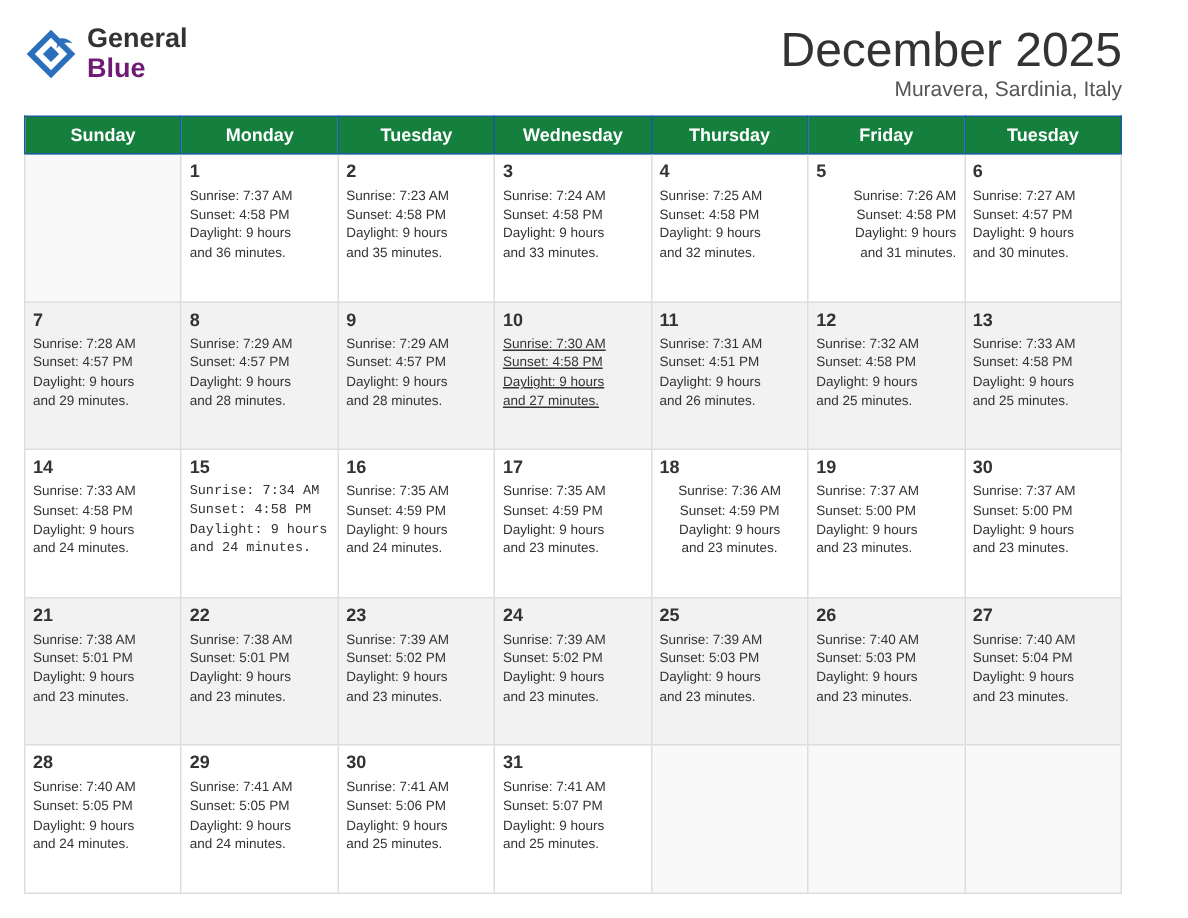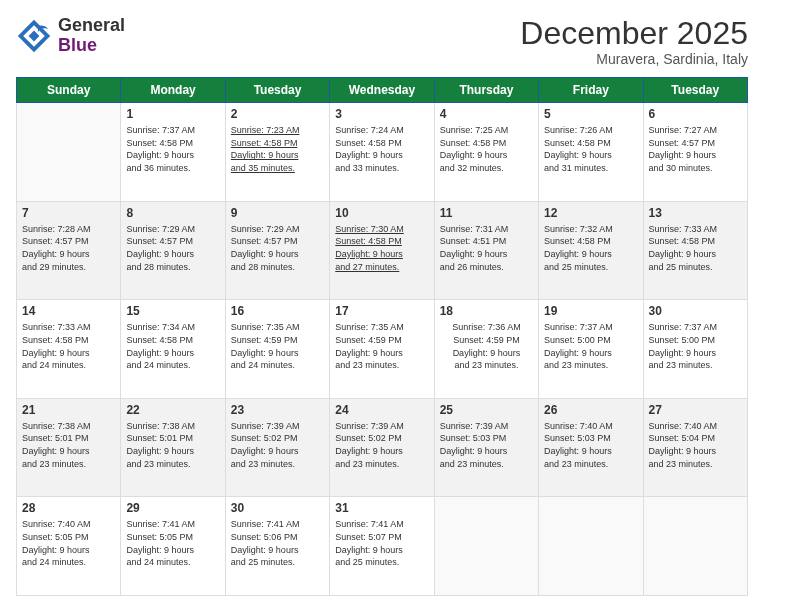--- a/index.html
+++ b/index.html
@@ -145,42 +145,42 @@
           <td class="empty"></td>
           <td>
             <span class="day-number">1</span>
             <div class="cell-info" style="white-space: pre-line;">Sunrise: 7:37 AM
 Sunset: 4:58 PM
 Daylight: 9 hours
 and 36 minutes.</div>
           </td>
           <td>
             <span class="day-number">2</span>
-            <div class="cell-info" style="white-space: pre-line; text-decoration: underline;">Sunrise: 7:23 AM
+            <div class="cell-info" style="white-space: pre-line;">Sunrise: 7:23 AM
 Sunset: 4:58 PM
 Daylight: 9 hours
 and 35 minutes.</div>
           </td>
           <td>
             <span class="day-number">3</span>
             <div class="cell-info" style="white-space: pre-line;">Sunrise: 7:24 AM
 Sunset: 4:58 PM
 Daylight: 9 hours
 and 33 minutes.</div>
           </td>
           <td>
             <span class="day-number">4</span>
             <div class="cell-info" style="white-space: pre-line;">Sunrise: 7:25 AM
 Sunset: 4:58 PM
 Daylight: 9 hours
 and 32 minutes.</div>
           </td>
           <td>
             <span class="day-number">5</span>
-            <div class="cell-info" style="white-space: pre-line;">Sunrise: 7:26 AM
+            <div class="cell-info" style="white-space: pre-line; text-align: right;">Sunrise: 7:26 AM
 Sunset: 4:58 PM
 Daylight: 9 hours
 and 31 minutes.</div>
           </td>
           <td>
             <span class="day-number">6</span>
             <div class="cell-info" style="white-space: pre-line;">Sunrise: 7:27 AM
 Sunset: 4:57 PM
 Daylight: 9 hours
 and 30 minutes.</div>
@@ -240,21 +240,21 @@
         <tr>
           <td>
             <span class="day-number">14</span>
             <div class="cell-info" style="white-space: pre-line;">Sunrise: 7:33 AM
 Sunset: 4:58 PM
 Daylight: 9 hours
 and 24 minutes.</div>
           </td>
           <td>
             <span class="day-number">15</span>
-            <div class="cell-info" style="white-space: pre-line;">Sunrise: 7:34 AM
+            <div class="cell-info" style="white-space: pre-line; font-family: Liberation Mono, monospace;">Sunrise: 7:34 AM
 Sunset: 4:58 PM
 Daylight: 9 hours
 and 24 minutes.</div>
           </td>
           <td>
             <span class="day-number">16</span>
             <div class="cell-info" style="white-space: pre-line;">Sunrise: 7:35 AM
 Sunset: 4:59 PM
 Daylight: 9 hours
 and 24 minutes.</div>

